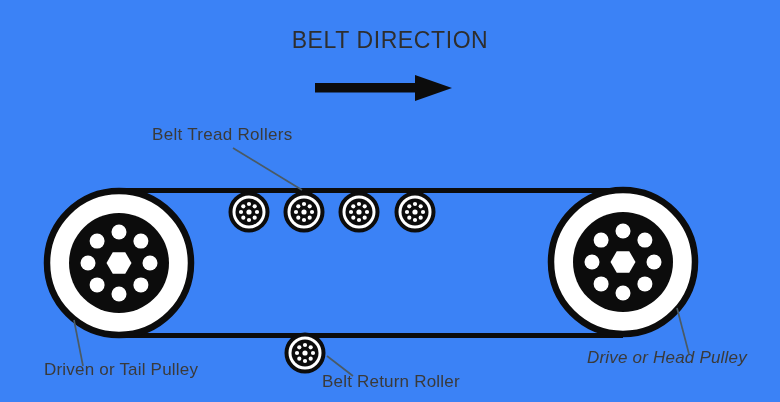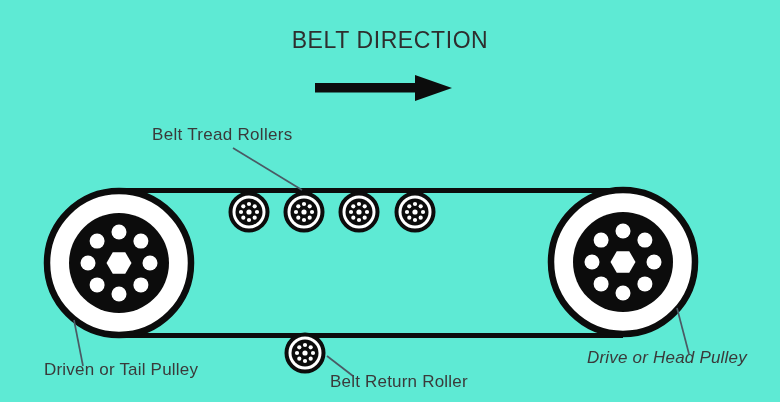--- a/index.html
+++ b/index.html
@@ -5,21 +5,21 @@
   html, body {
     margin: 0;
     padding: 0;
     background: #ffffff;
     font-family: "Liberation Sans", sans-serif;
   }
   .stage {
     position: relative;
     width: 780px;
     height: 402px;
-    background: #5eead4;
+    background: #3b82f6;
     overflow: hidden;
   }
   .stage svg {
     position: absolute;
     left: 0;
     top: 0;
   }
   .title {
     position: absolute;
     left: 0;
@@ -34,21 +34,21 @@
   .lbl {
     position: absolute;
     font-size: 17px;
     color: #3a3a3a;
     line-height: 1.1;
     white-space: nowrap;
   }
   .lbl-tread  { left: 152px; top: 126px; letter-spacing: 0.3px; }
   .lbl-tail   { left: 44px;  top: 361px; letter-spacing: 0.2px; }
   .lbl-head   { left: 587px; top: 349px; letter-spacing: 0.2px; font-style: italic; }
-  .lbl-return { left: 322px; top: 373px; letter-spacing: 0.2px; margin-left: 8px; }
+  .lbl-return { left: 322px; top: 373px; letter-spacing: 0.2px; }
 </style>
 </head>
 <body>
 
 <div class="stage">
 
   <div class="title">BELT DIRECTION</div>
 
   <svg width="780" height="402" viewBox="0 0 780 402">
 

